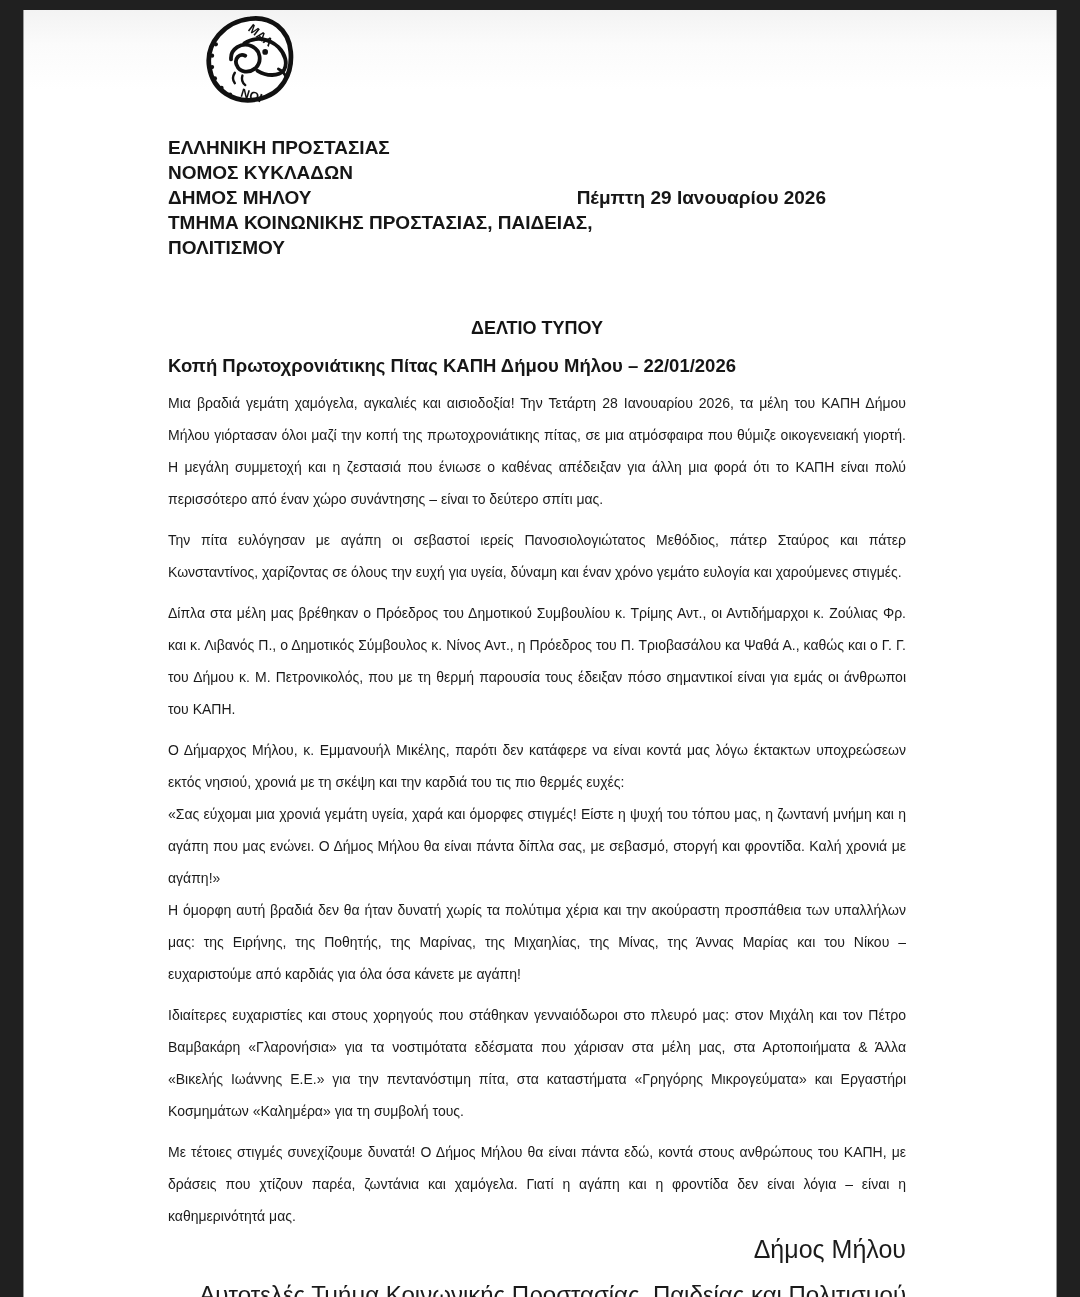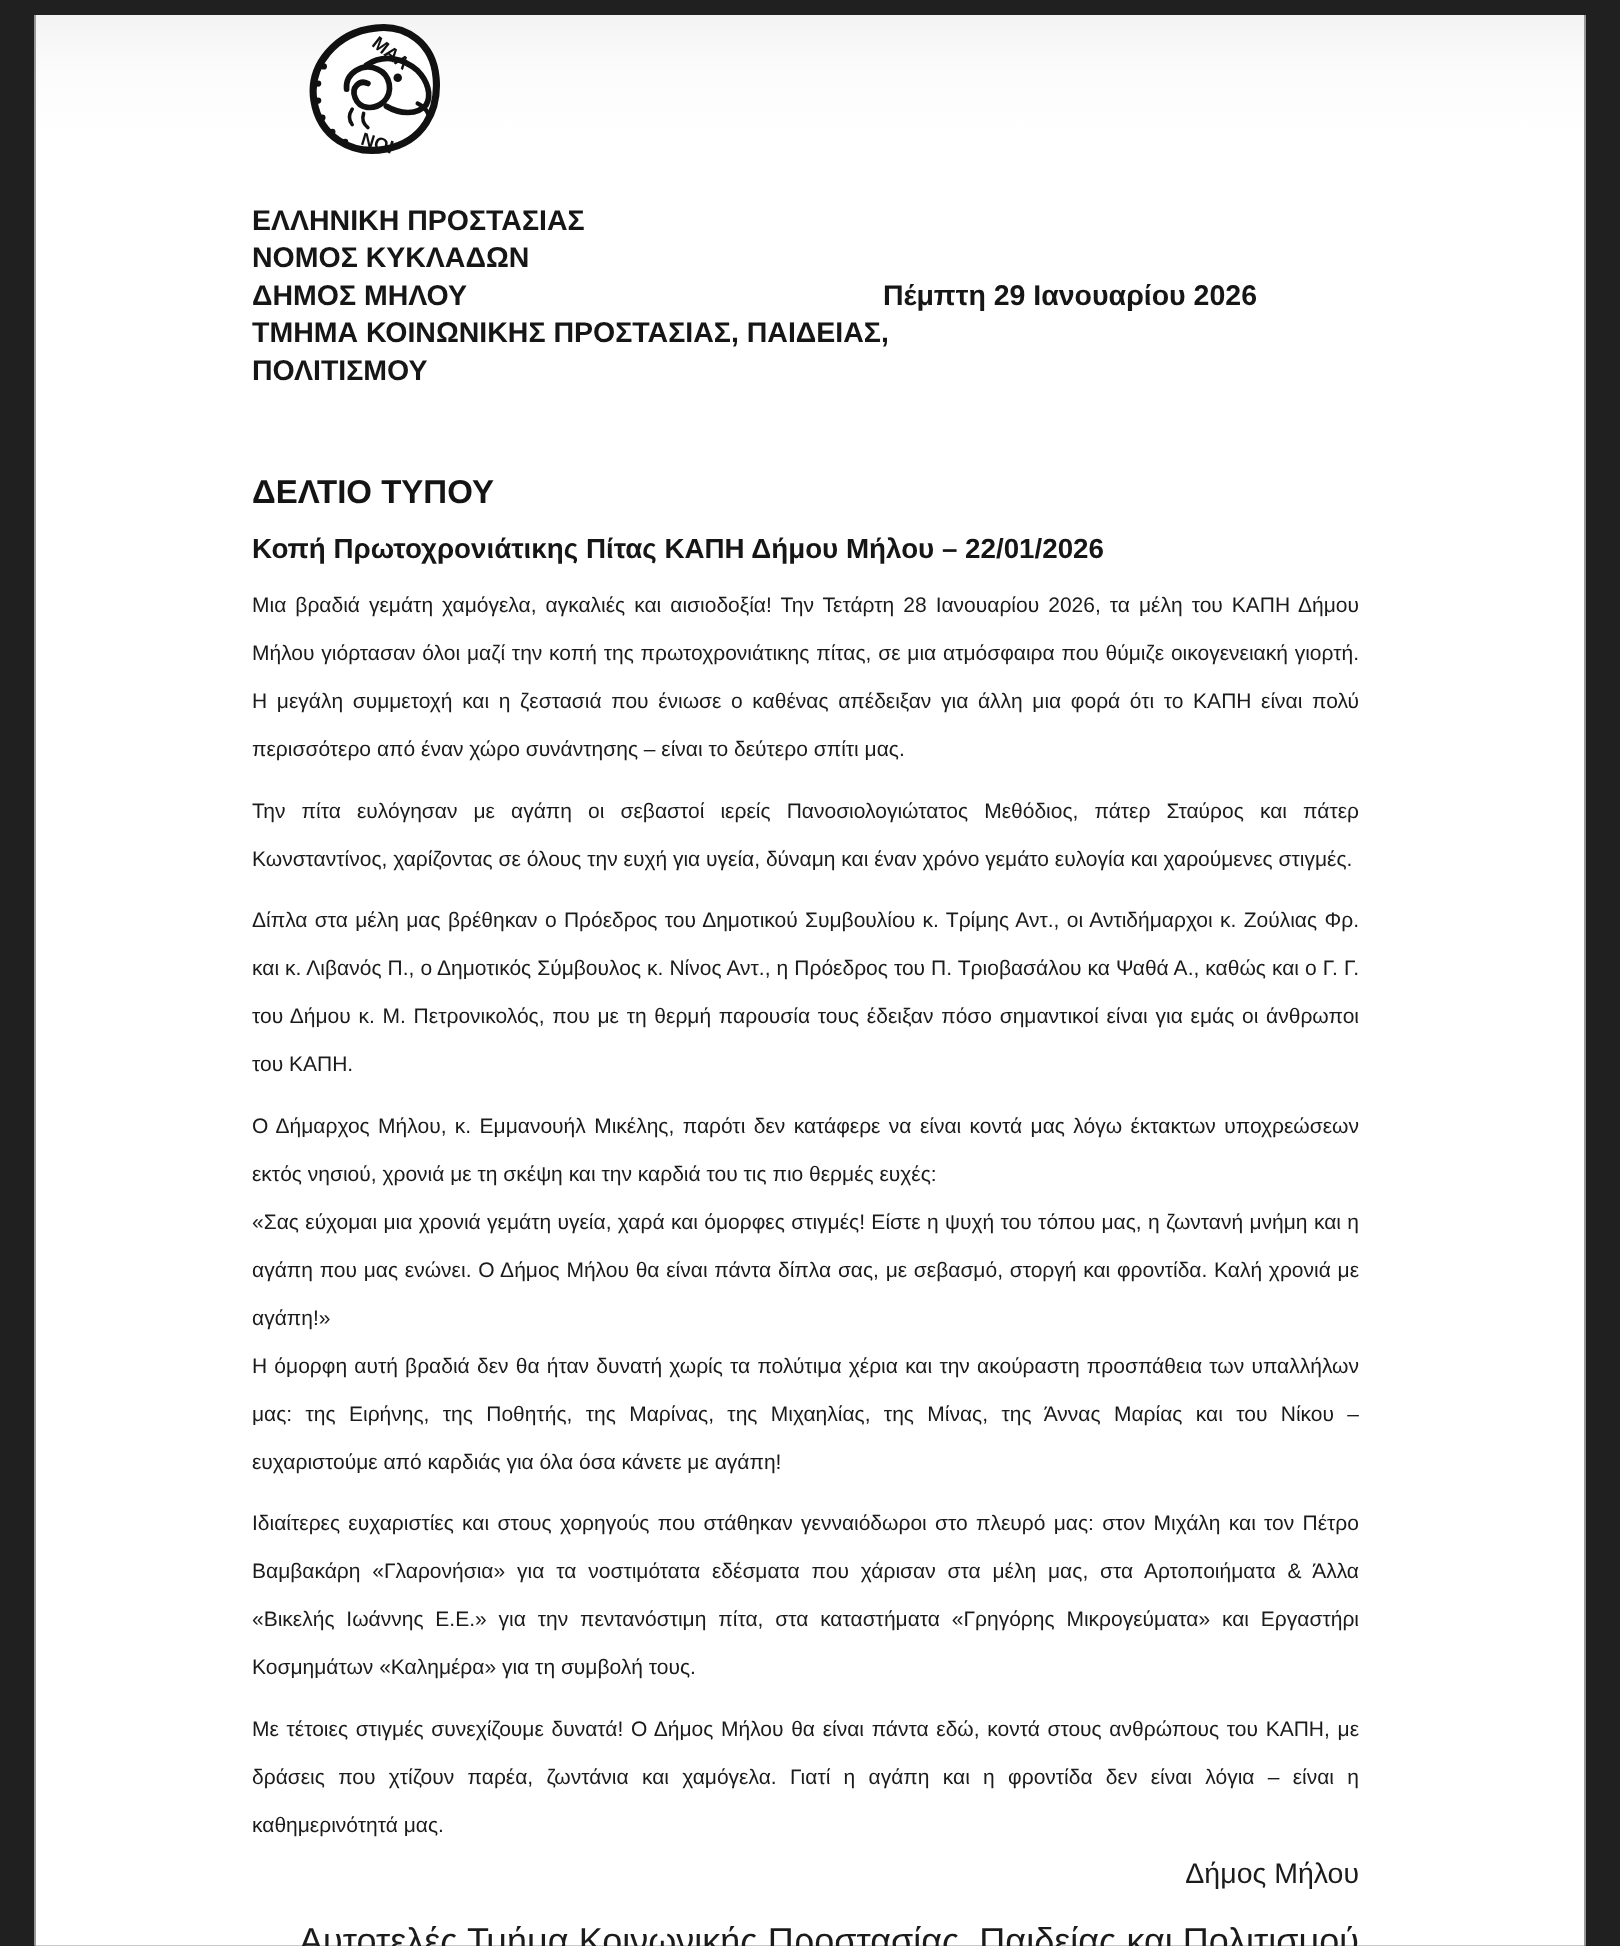--- a/index.html
+++ b/index.html
@@ -32,28 +32,29 @@
     margin-top:31px;
     font-size:19px;
     font-weight:bold;
     line-height:25px;
     color:#161616;
     letter-spacing:0;
   }
   .hdr .hline{white-space:nowrap;}
   .date{
     position:absolute;
-    top:50px; right:68px;
+    top:50px; right:80px;
     font-size:19px;
     font-weight:bold;
     white-space:nowrap;
   }
   .title{
     margin:50px 0 0 0;
-    font-size:22px;
+    text-align:center;
+    font-size:18px;
     font-weight:bold;
     line-height:36px;
     color:#141414;
   }
   .subtitle{
     margin:7px 0 0 0;
     font-size:18.5px;
     font-weight:bold;
     line-height:25px;
     color:#161616;
@@ -62,21 +63,21 @@
   .para{
     margin:9px 0 0 0;
     font-size:14px;
     line-height:32px;
     text-align:justify;
     text-justify:inter-word;
   }
   .para.tight{margin-top:0;}
   .signature{
     margin:5px 0 0 0;
-    font-size:19px;
+    font-size:25px;
     line-height:25px;
     text-align:right;
   }
   .department{
     margin:20px 0 0 0;
     font-size:24px;
     line-height:25px;
     text-align:right;
   }
 </style>

